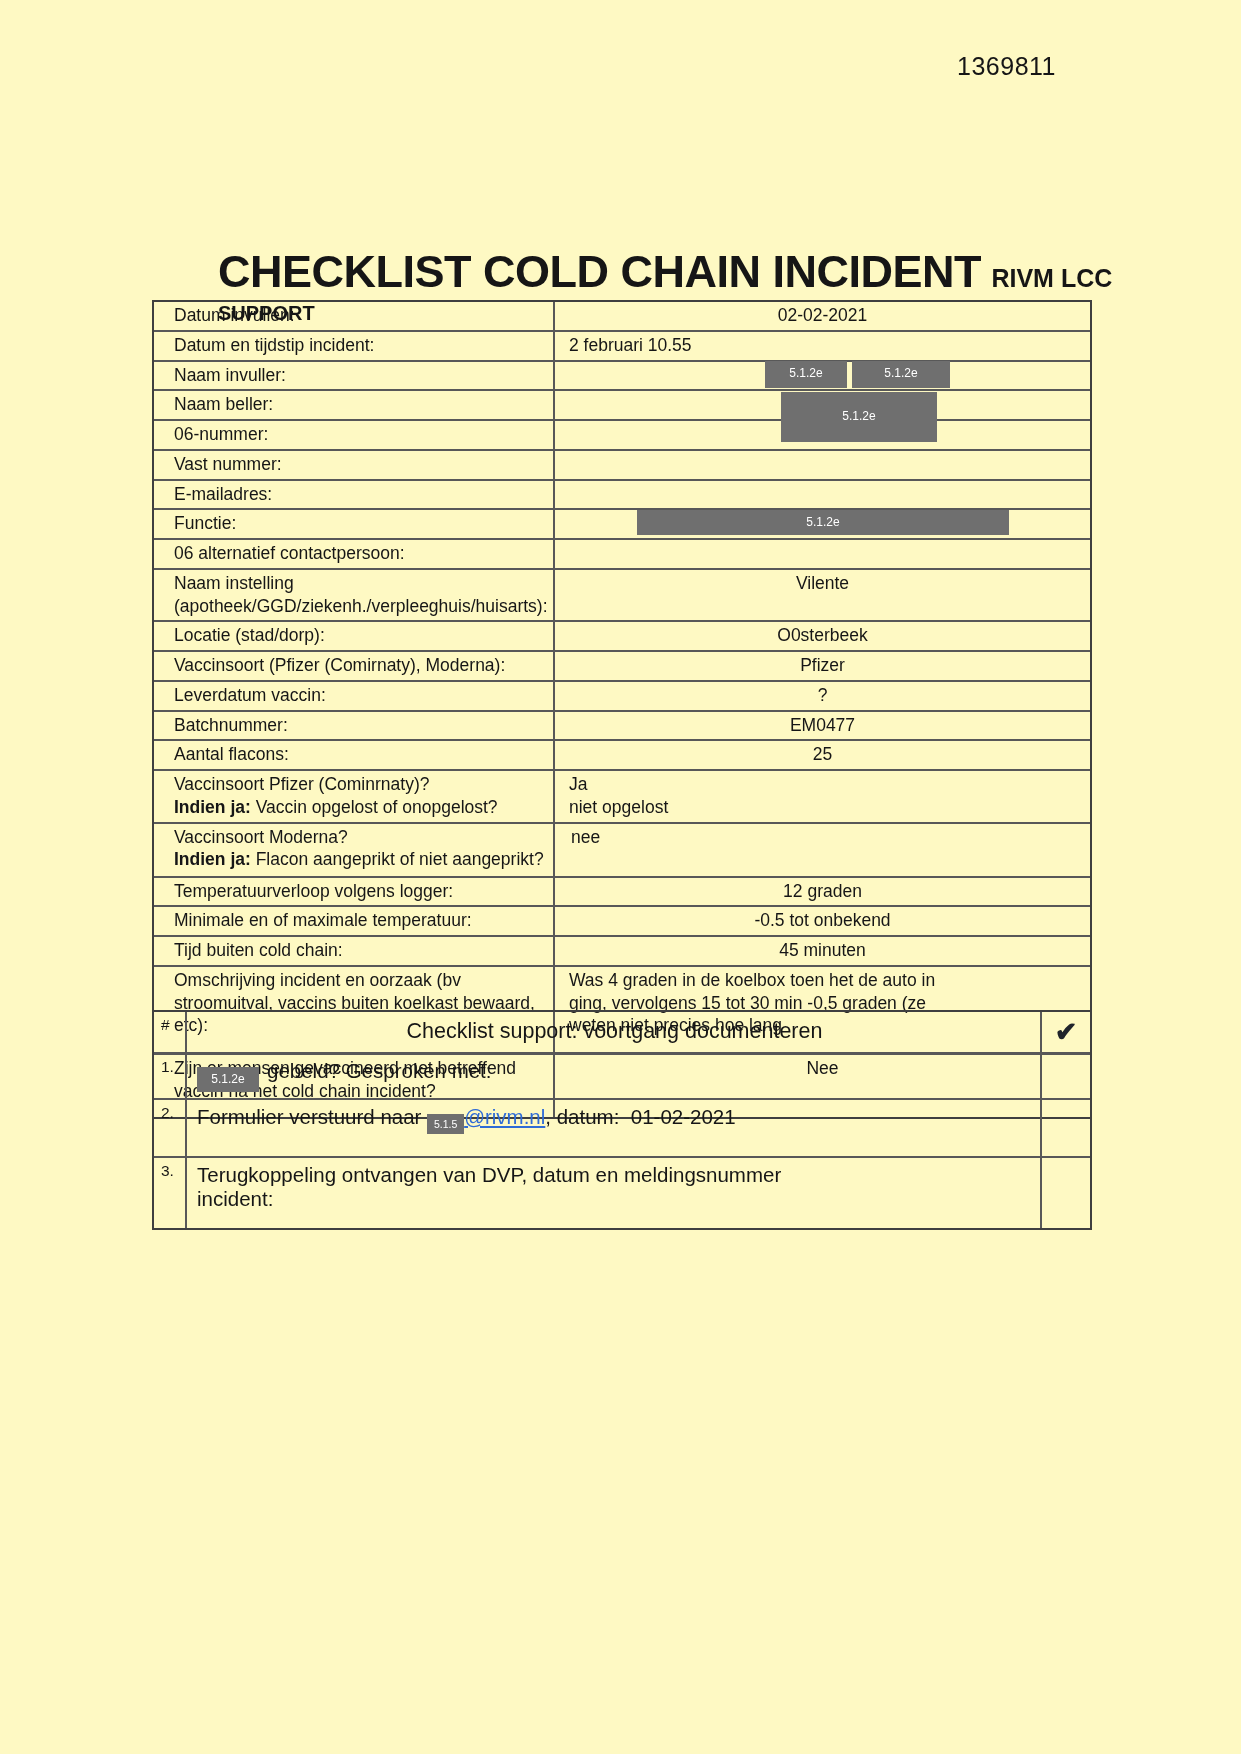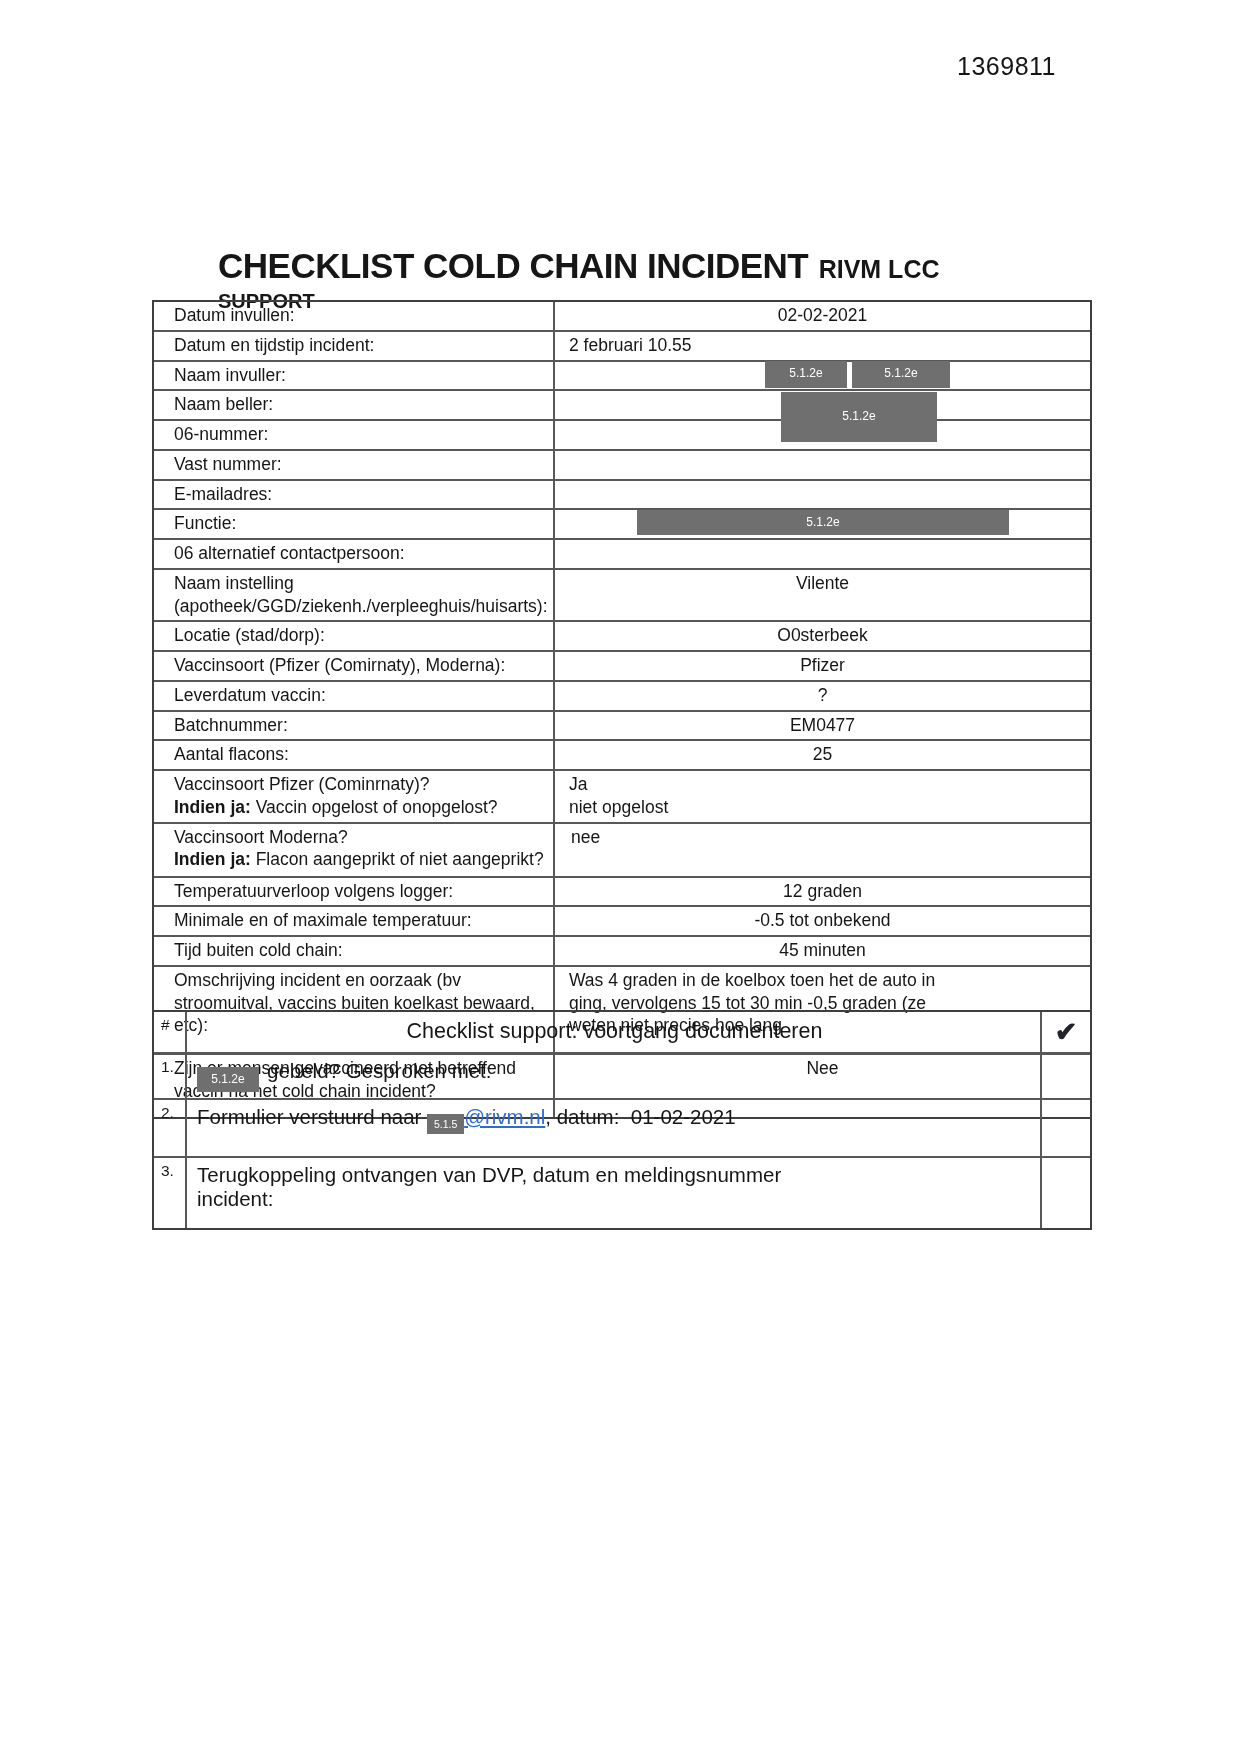--- a/index.html
+++ b/index.html
@@ -1,29 +1,29 @@
 <!DOCTYPE html>
 <html style="--redaction-bg: #6f6f6f; --link-color: #2e6bd6;"><head>
 <meta charset="utf-8">
 <style>
   html,body { margin:0; padding:0; background:#e8e8e8; }
   .page {
     position:relative;
     width:1241px; height:1754px;
     margin:0 auto;
-    background:#ffffff;
+    background:#fef9c3;
     font-family:"Liberation Sans", sans-serif;
     color:#161616;
   }
   .doc-number {
     position:absolute; top:52px; right:185px;
     font-size:25px; letter-spacing:0.5px;
   }
   .title-block { position:absolute; left:218px; top:246px; }
-  .title-main  { font-size:35px; font-weight:bold; letter-spacing:-0.5px; display:inline; }
+  .title-main  { font-size:45px; font-weight:bold; letter-spacing:-0.5px; display:inline; }
   .title-suffix{ font-size:25px; font-weight:bold; display:inline; margin-left:6px; }
   .title-sub   { font-size:20px; font-weight:bold; margin-top:4px; }
 
   
   .main-table {
     position:absolute; left:152px; top:300px; width:940px;
     border:2px solid #3f3f3f;
     box-sizing:border-box;
     font-size:17.5px; line-height:1.3;
   }

